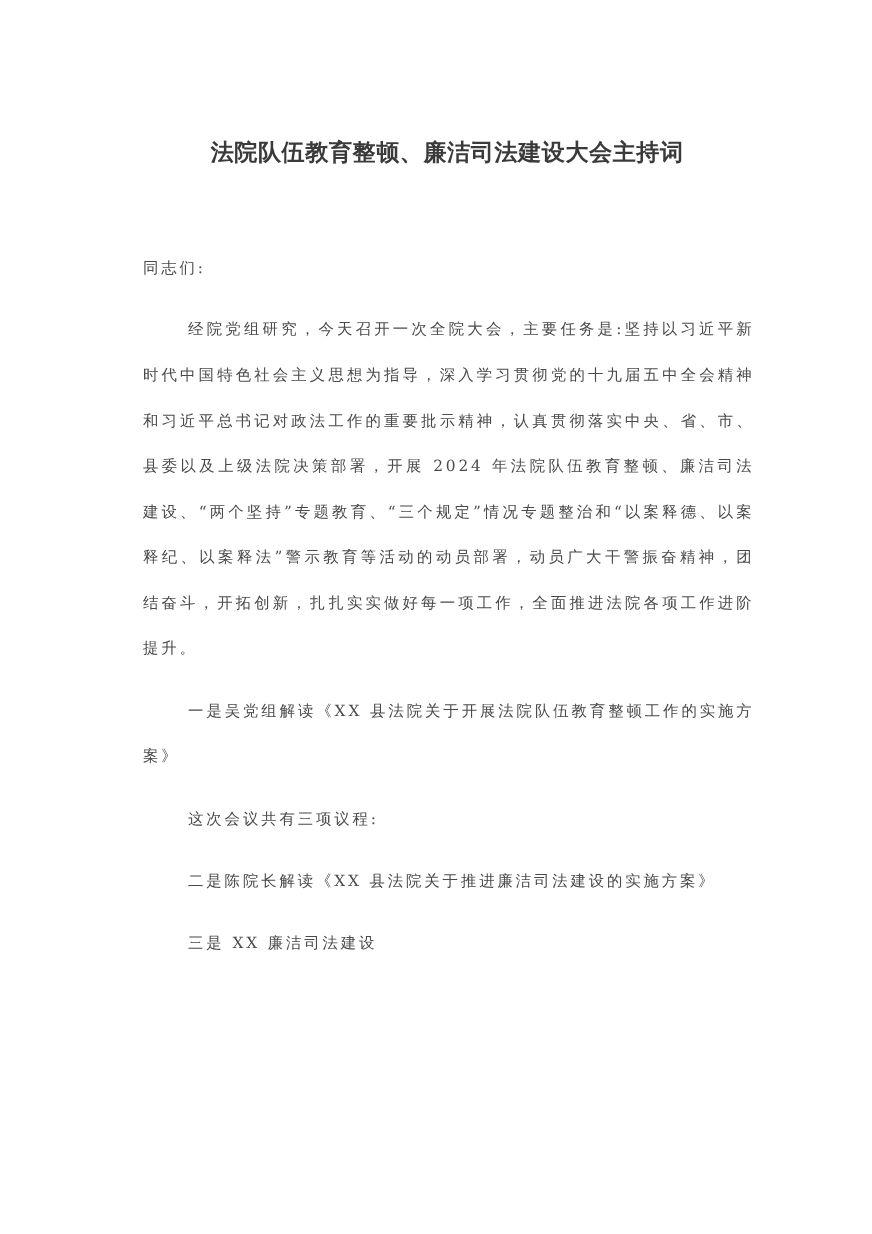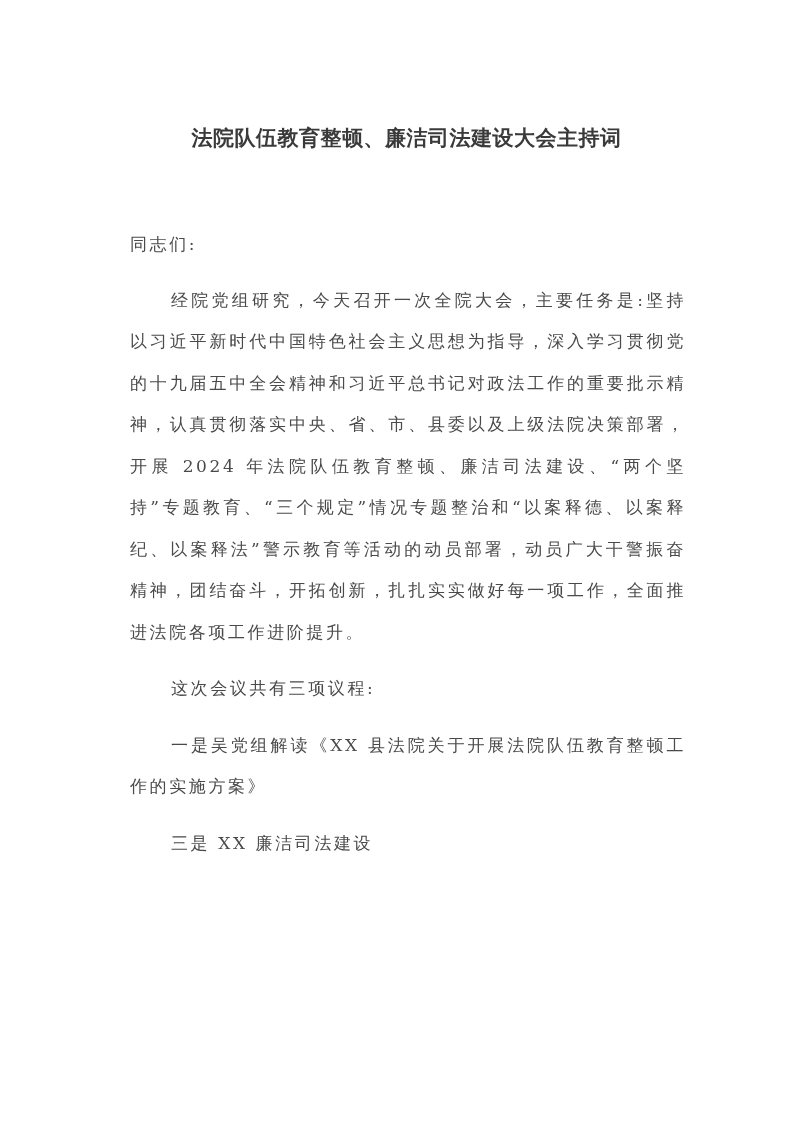--- a/index.html
+++ b/index.html
@@ -32,21 +32,21 @@
       color: #3a3a3a;
       letter-spacing: 0.5px;
       line-height: 36px;
     }
     .body {
       position: absolute;
       left: 120px;
       top: 224px;
       width: 556px;
       font-family: "DejaVu Serif", serif;
-      font-size: 17px;
+      font-size: 14px;
       color: #4a4a4a;
       line-height: 41.5px;
       letter-spacing: 2.6px;
       text-align: justify;
     }
     .body p {
       margin: 0 0 15px 0;
     }
     .body p.indent {
       text-indent: 41px;
@@ -57,17 +57,18 @@
   </style>
 </head>
 <body>
 
 <div class="page">
   <div class="title">法院队伍教育整顿、廉洁司法建设大会主持词</div>
 
   <div class="body">
     <p class="greeting">同志们:</p>
     <p class="indent">经院党组研究，今天召开一次全院大会，主要任务是:坚持以习近平新时代中国特色社会主义思想为指导，深入学习贯彻党的十九届五中全会精神和习近平总书记对政法工作的重要批示精神，认真贯彻落实中央、省、市、县委以及上级法院决策部署，开展 2024 年法院队伍教育整顿、廉洁司法建设、“两个坚持”专题教育、“三个规定”情况专题整治和“以案释德、以案释纪、以案释法”警示教育等活动的动员部署，动员广大干警振奋精神，团结奋斗，开拓创新，扎扎实实做好每一项工作，全面推进法院各项工作进阶提升。</p>
+    <p class="indent">一是吴党组解读《XX 县法院关于开展法院队伍教育整顿工作的实施方案》</p>
     <p class="indent">这次会议共有三项议程:</p>
-    <p class="indent">一是吴党组解读《XX 县法院关于开展法院队伍教育整顿工作的实施方案》</p>
+    <p class="indent">二是陈院长解读《XX 县法院关于推进廉洁司法建设的实施方案》</p>
     <p class="indent">三是 XX 廉洁司法建设</p>
   </div>
 </div>
 
 </body></html>

